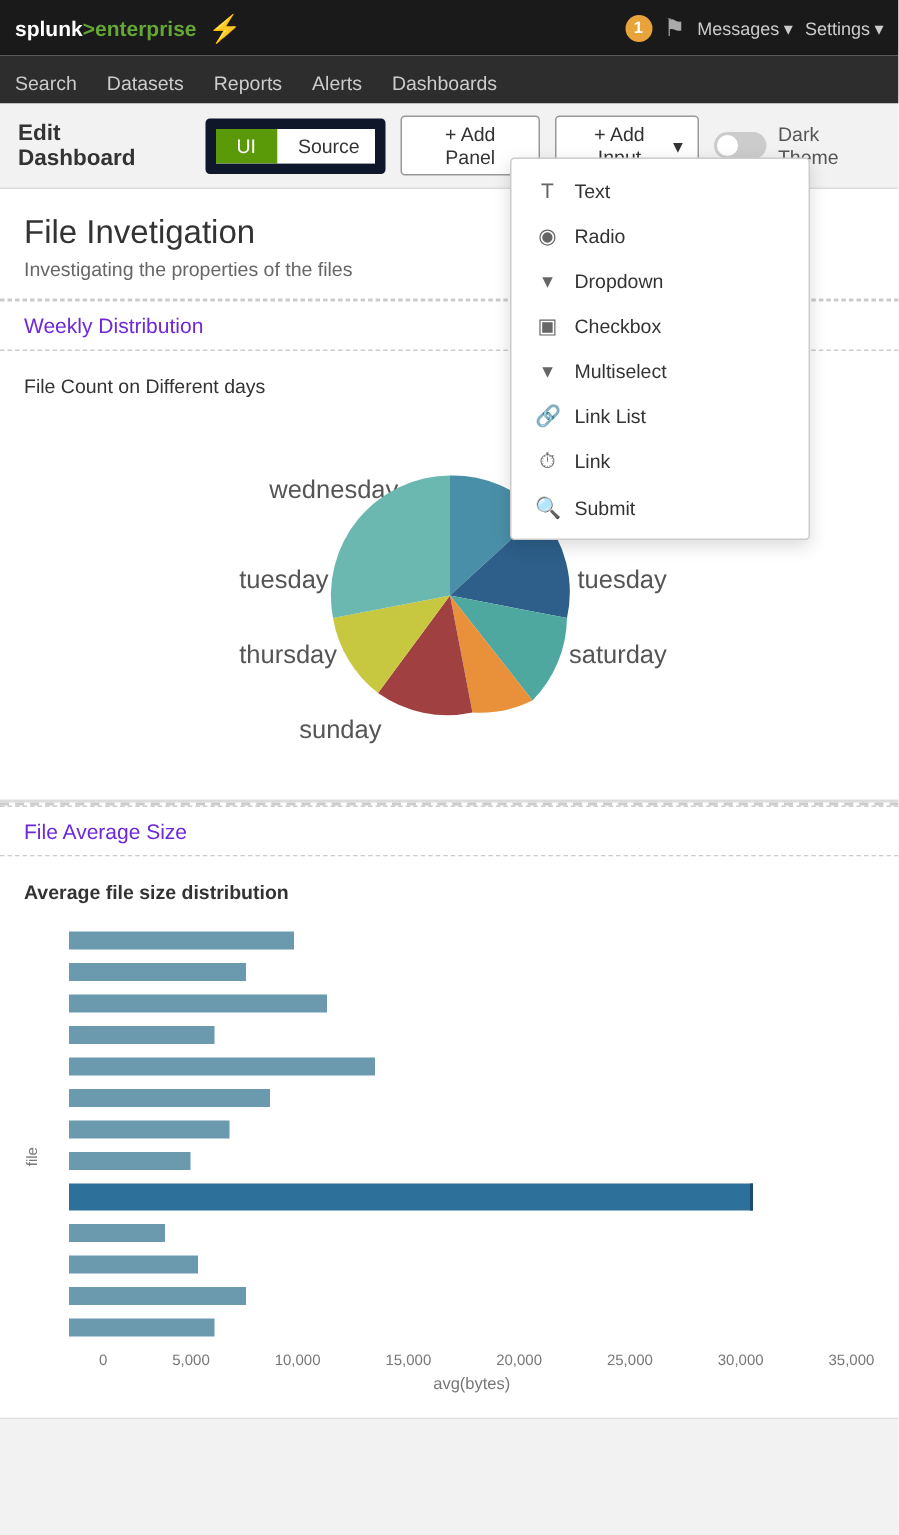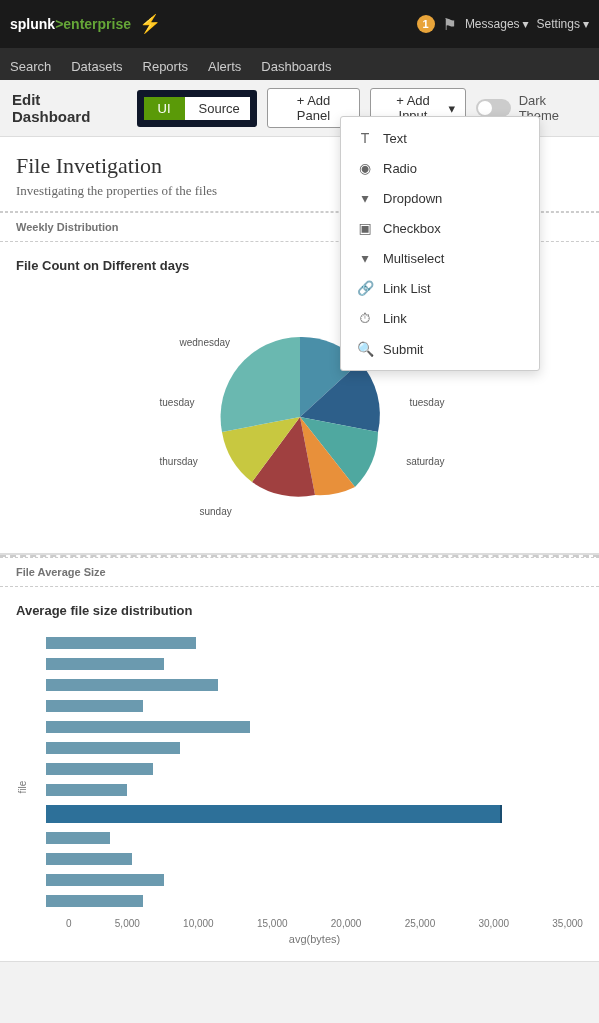--- a/index.html
+++ b/index.html
@@ -1,21 +1,21 @@
 <!DOCTYPE html>
 <html><head>
   <meta charset="utf-8">
   <style>
     * { box-sizing: border-box; margin: 0; padding: 0; }
     body { font-family: Arial, sans-serif; font-size: 13px; background: #f2f2f2; width: 599px; }
 
     
     .top-bar {
       background: #1a1a1a;
-      height: 48px;
+      height: 37px;
       display: flex;
       align-items: center;
       padding: 0 10px;
       justify-content: space-between;
     }
     .splunk-logo {
       display: flex;
       align-items: center;
     }
     .splunk-text { color: #fff; font-size: 14px; font-weight: bold; }
@@ -168,71 +168,70 @@
     
     .dashboard-content {
       background: #fff;
       margin: 0;
     }
 
     
     .dash-header {
       padding: 16px 16px 12px;
       border-bottom: 1px dashed #ccc;
-      font-family: Liberation Serif, serif;
     }
     .dash-title {
       font-size: 22px;
       color: #333;
       font-weight: normal;
       margin-bottom: 4px;
     }
     .dash-subtitle {
       font-size: 13px;
       color: #666;
     }
 
     
     .row-label {
       padding: 8px 16px;
       border-bottom: 1px dashed #ccc;
-      font-size: 11px;
-      font-weight: bold;
-      color: #737373;
+      font-size: 14px;
+      font-weight: normal;
+      color: #6d28d9;
       border-top: 1px dashed #ccc;
     }
 
     
     .panel-section {
       padding: 16px;
       border-bottom: 1px solid #ddd;
     }
     .panel-title {
       font-size: 13px;
-      font-weight: bold;
-      color: #333;
-      margin-bottom: 24px;
+      font-weight: normal;
+      color: #333;
+      margin-bottom: 12px;
     }
 
     
     .pie-container {
       display: flex;
       justify-content: center;
       align-items: center;
       padding: 10px 0;
       position: relative;
     }
     .pie-chart-wrapper {
       position: relative;
       width: 300px;
       height: 220px;
     }
     .pie-label {
       position: absolute;
-      font-size: 10px;
+      font-size: 17px;
       color: #555;
     }
 
     
     .bar-chart-section {
       padding: 16px;
       background: #fff;
     }
     .bar-chart-title {
       font-size: 13px;

